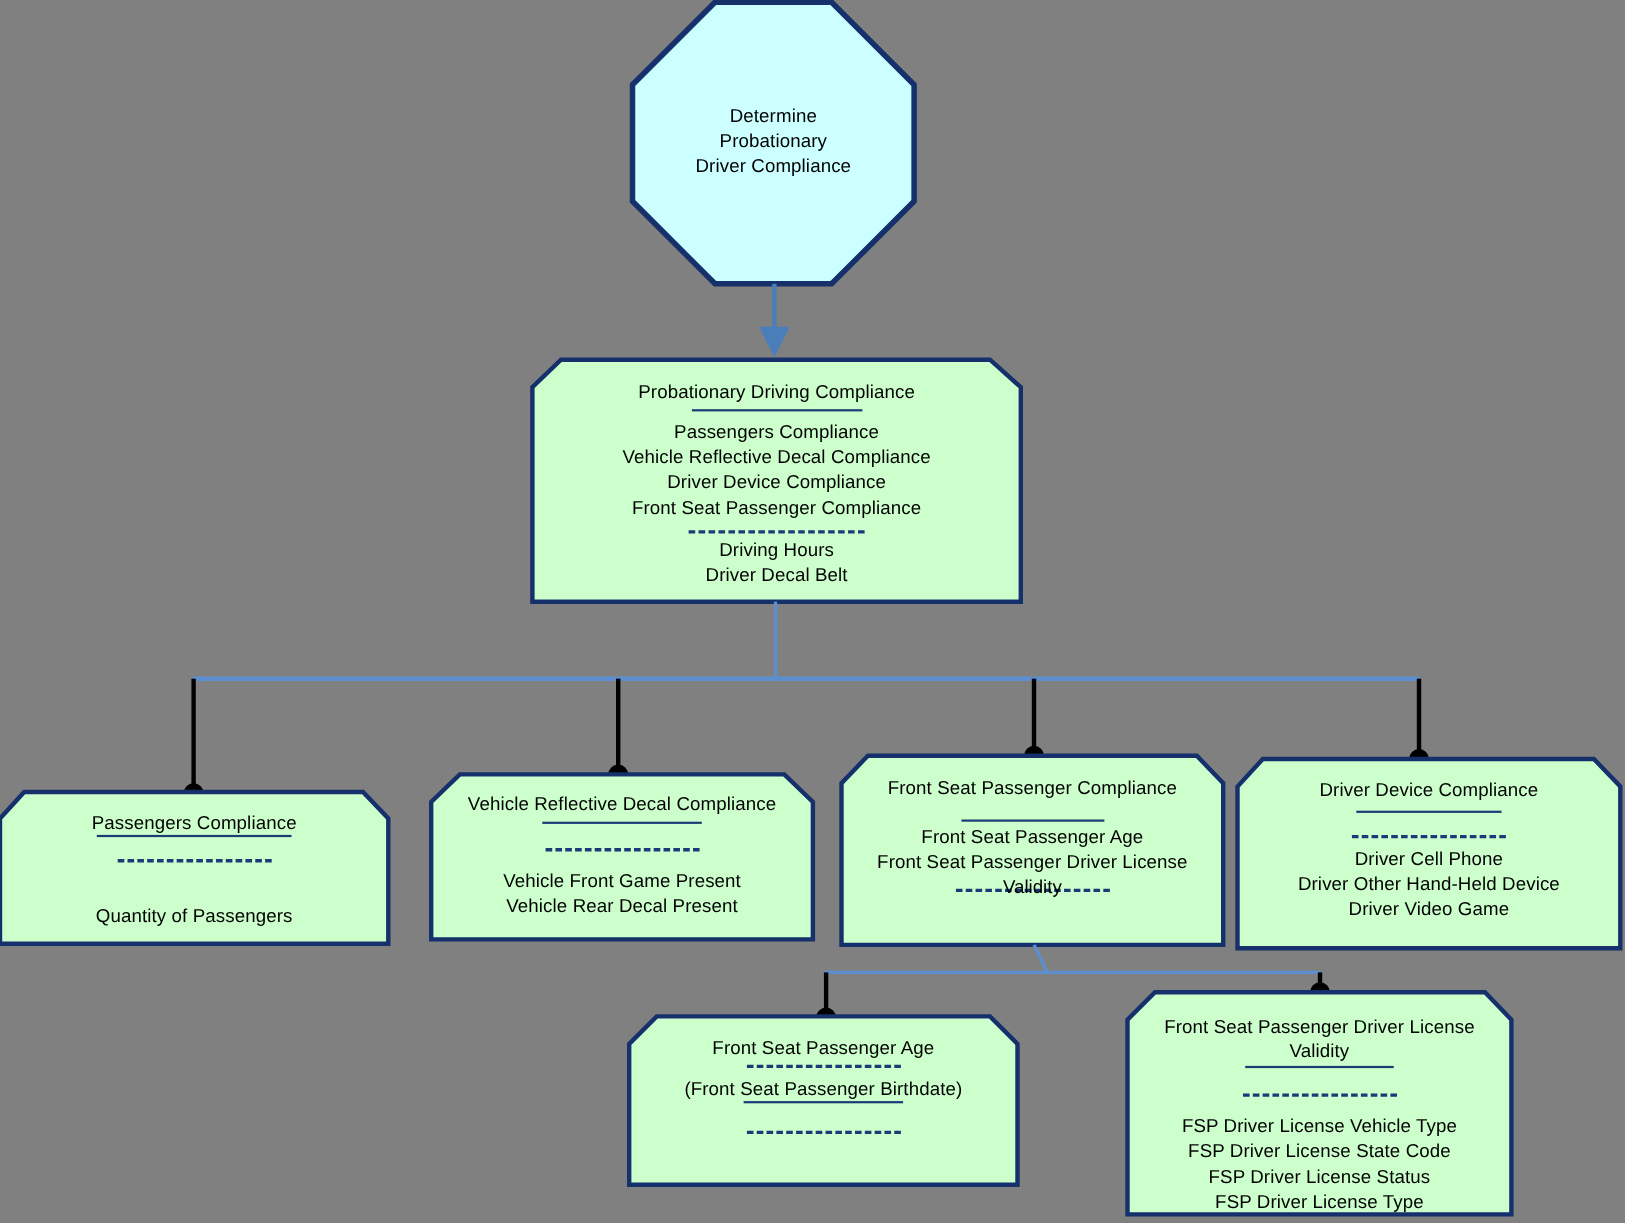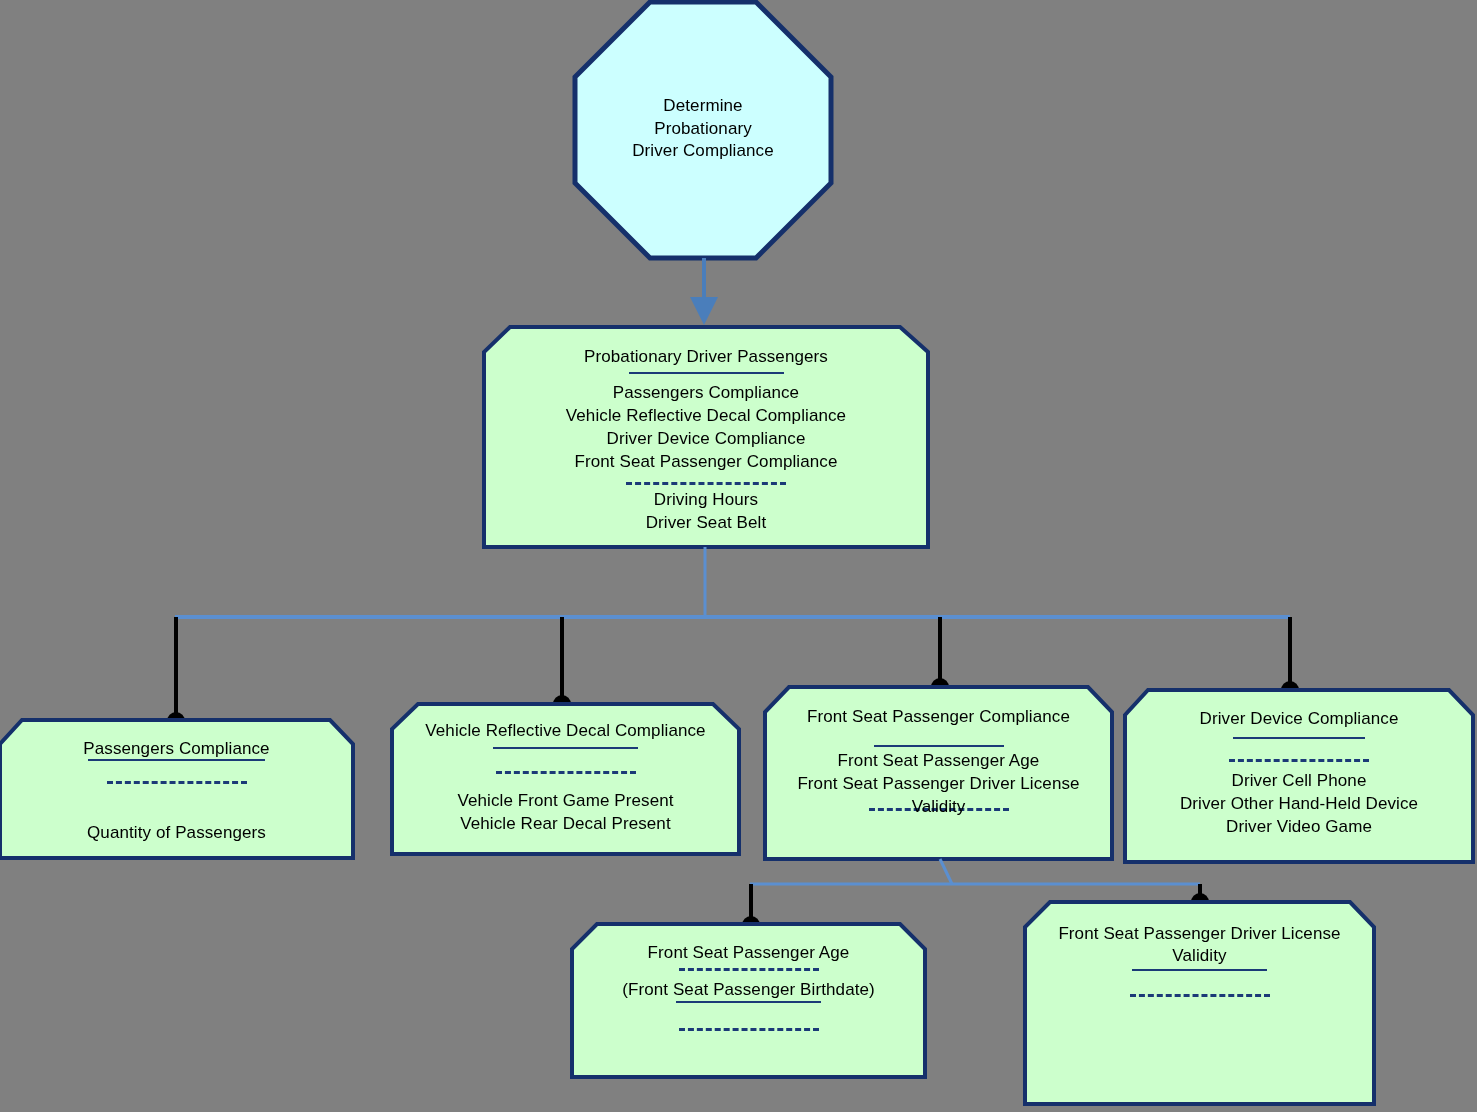--- a/index.html
+++ b/index.html
@@ -118,32 +118,32 @@
     <polygon points="1050,902 1350,902 1374,927 1374,1104 1025,1104 1025,927" fill="#ccffcc" stroke="#15306b" stroke-width="4"></polygon>
   </svg>
 
   <div class="node" style="left:575px; top:95px; width:256px;">
     <div class="ttl" style="line-height:1.33;">Determine</div>
     <div class="ttl" style="line-height:1.33;">Probationary</div>
     <div class="ttl" style="line-height:1.33;">Driver Compliance</div>
   </div>
 
   <div class="node" style="left:484px; top:348px; width:444px;">
-    <div class="ttl">Probationary Driver Passengers</div>
+    <div class="ttl">Probationary Driving Compliance</div>
     <div class="line-solid" style="width:155px; margin-top:7px;"></div>
     <div style="margin-top:8px;">
       <div class="attr" style="line-height:1.35;">Passengers Compliance</div>
       <div class="attr" style="line-height:1.35;">Vehicle Reflective Decal Compliance</div>
       <div class="attr" style="line-height:1.35;">Driver Device Compliance</div>
       <div class="attr" style="line-height:1.35;">Front Seat Passenger Compliance</div>
     </div>
     <div class="line-dashed" style="width:160px; margin-top:8px;"></div>
     <div style="margin-top:4px;">
       <div class="attr" style="line-height:1.35;">Driving Hours</div>
-      <div class="attr" style="line-height:1.35;">Driver Seat Belt</div>
+      <div class="attr" style="line-height:1.35;">Driver Decal Belt</div>
     </div>
   </div>
 
   <div class="node" style="left:0px; top:740px; width:353px;">
     <div class="ttl">Passengers Compliance</div>
     <div class="line-solid" style="width:177px; margin-top:2px;"></div>
     <div class="line-dashed" style="width:140px; margin-top:20px;"></div>
     <div class="attr" style="margin-top:40px;text-align:center;">Quantity of Passengers</div>
   </div>
 
@@ -187,15 +187,21 @@
     <div class="attr" style="margin-top:10px;">(Front Seat Passenger Birthdate)</div>
     <div class="line-solid" style="width:145px; margin-top:3px;"></div>
     <div class="line-dashed" style="width:140px; margin-top:25px;"></div>
   </div>
 
   <div class="node" style="left:1025px; top:923px; width:349px;">
     <div class="ttl" style="line-height:1.30;">Front Seat Passenger Driver License</div>
     <div class="ttl" style="line-height:1.30;">Validity</div>
     <div class="line-solid" style="width:135px; margin-top:2px;"></div>
     <div class="line-dashed" style="width:140px; margin-top:23px;"></div>
+    <div style="margin-top:16px;">
+      <div class="attr" style="line-height:1.35;">FSP Driver License Vehicle Type</div>
+      <div class="attr" style="line-height:1.35;">FSP Driver License State Code</div>
+      <div class="attr" style="line-height:1.35;">FSP Driver License Status</div>
+      <div class="attr" style="line-height:1.35;">FSP Driver License Type</div>
+    </div>
   </div>
 
 </div>
 
 </body></html>

